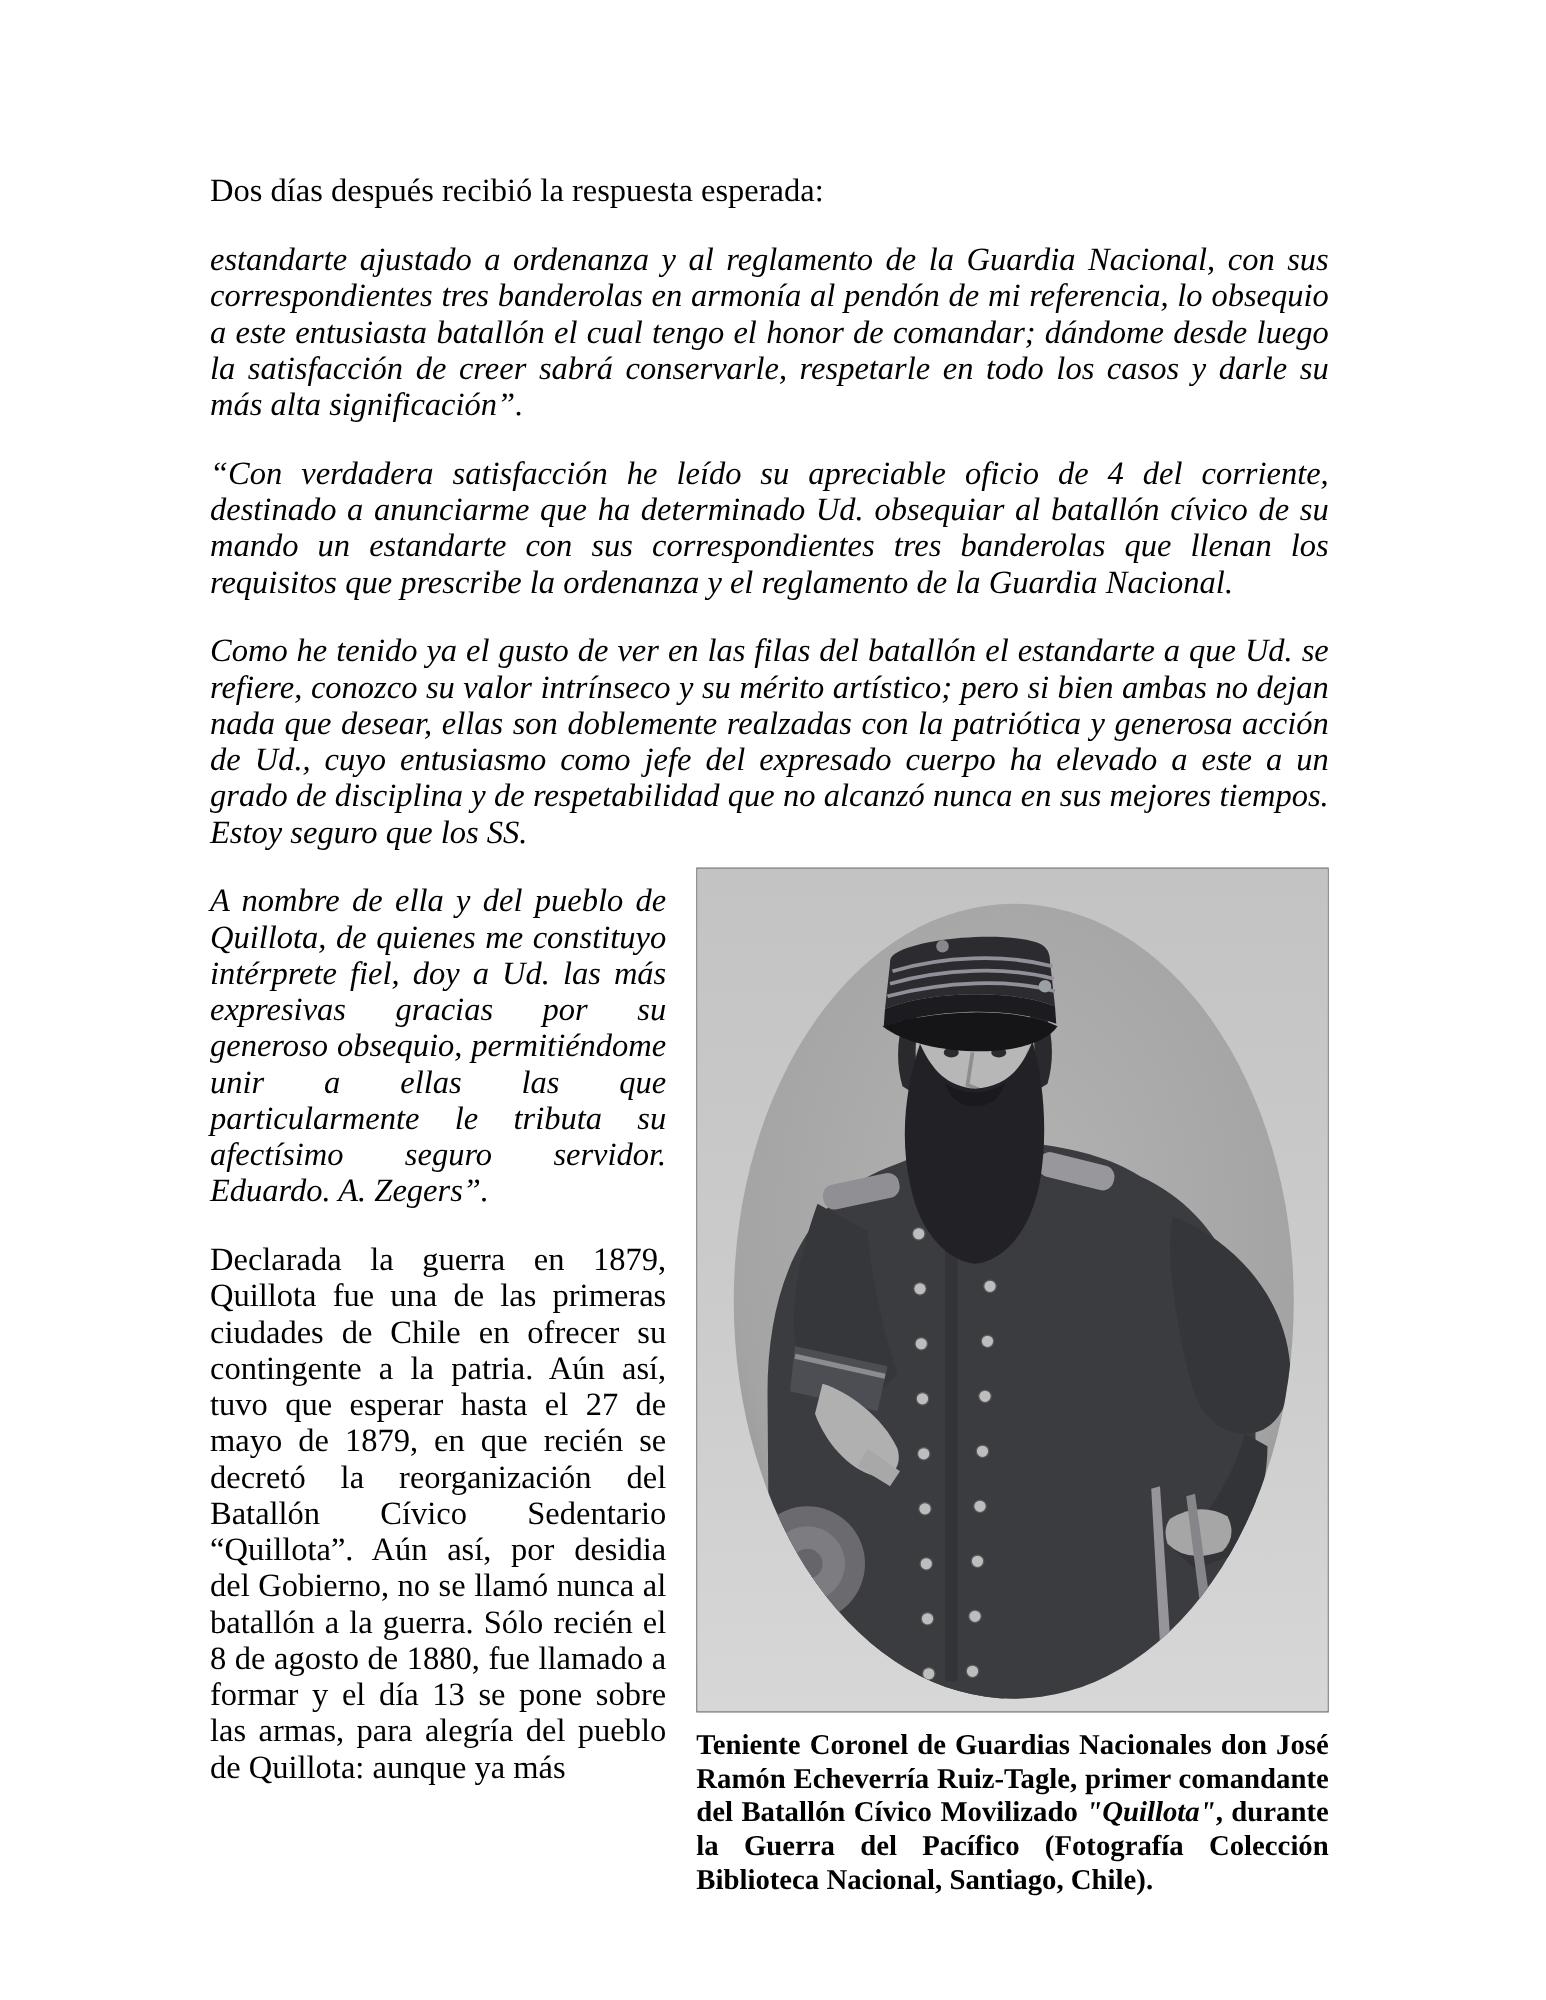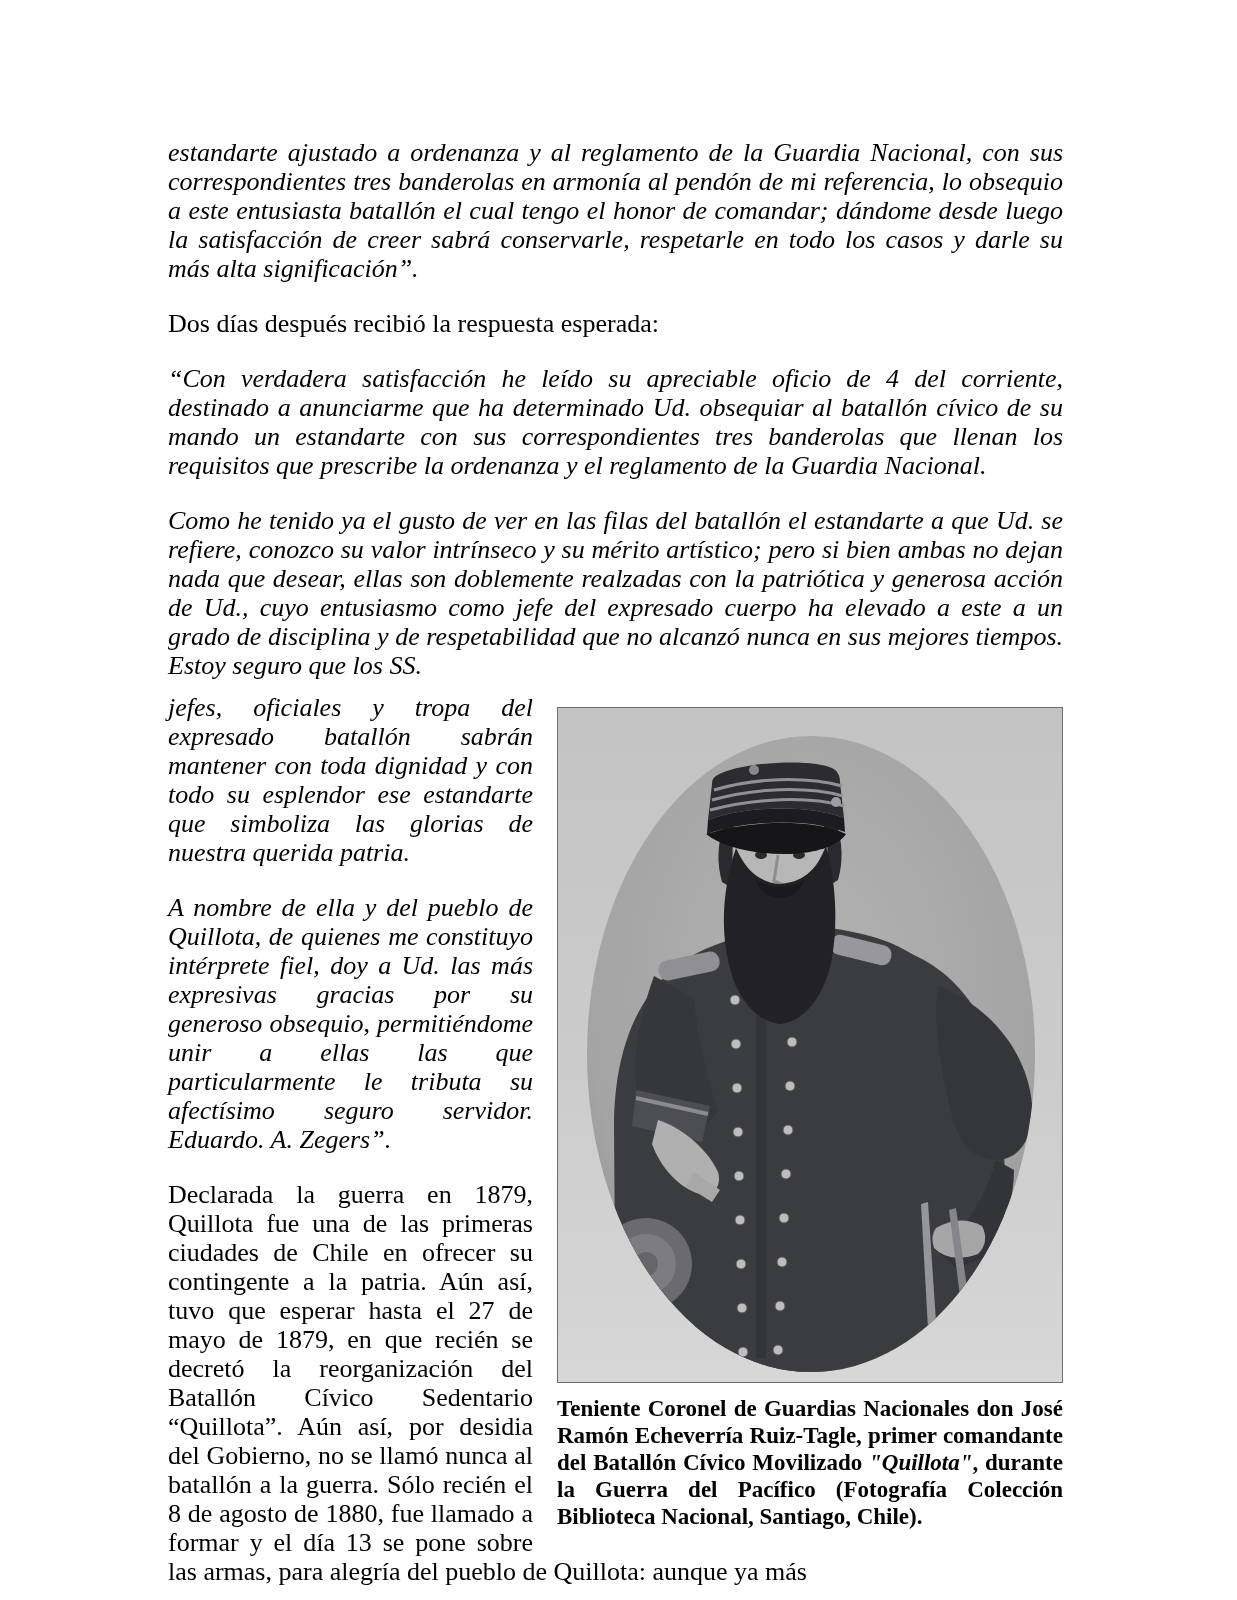--- a/index.html
+++ b/index.html
@@ -22,21 +22,21 @@
     overflow: hidden;
   }
   .para {
     margin: 0 0 26px 0;
     font-size: 26px;
     line-height: 29px;
     text-align: justify;
     text-justify: inter-word;
   }
   .para.italic { font-style: italic; }
-  .para.no-gap { margin-bottom: 13px; }
+  .para.no-gap { margin-bottom: 0; }
   .it { }
   
   .figure {
     float: right;
     width: 506px;
     margin: 14px 0 4px 24px;
   }
   .photo {
     display: block;
     width: 504px;
@@ -52,23 +52,23 @@
     font-style: normal;
     text-align: justify;
   }
   .caption .bi { font-style: italic; font-weight: bold; }
 </style>
 </head>
 <body>
 
 <div class="page">
 
+  <p class="para">Dos días después recibió la respuesta esperada:</p>
+
   <p class="para italic">estandarte ajustado a ordenanza y al reglamento de la Guardia Nacional, con sus correspondientes tres banderolas en armonía al pendón de mi referencia, lo obsequio a este entusiasta batallón el cual tengo el honor de comandar; dándome desde luego la satisfacción de creer sabrá conservarle, respetarle en todo los casos y darle su más alta significación”.</p>
-
-  <p class="para">Dos días después recibió la respuesta esperada:</p>
 
   <p class="para italic">“Con verdadera satisfacción he leído su apreciable oficio de 4 del corriente, destinado a anunciarme que ha determinado Ud. obsequiar al batallón cívico de su mando un estandarte con sus correspondientes tres banderolas que llenan los requisitos que prescribe la ordenanza y el reglamento de la Guardia Nacional.</p>
 
   <p class="para italic no-gap">Como he tenido ya el gusto de ver en las filas del batallón el estandarte a que Ud. se refiere, conozco su valor intrínseco y su mérito artístico; pero si bien ambas no dejan nada que desear, ellas son doblemente realzadas con la patriótica y generosa acción de Ud., cuyo entusiasmo como jefe del expresado cuerpo ha elevado a este a un grado de disciplina y de respetabilidad que no alcanzó nunca en sus mejores tiempos. Estoy seguro que los SS.</p>
 
   <p class="para italic">
     <span class="figure">
       <svg class="photo" viewBox="0 0 504 674" xmlns="http://www.w3.org/2000/svg" preserveAspectRatio="none" role="img">
         <defs>
           <linearGradient id="gBg" x1="0" y1="0" x2="0" y2="1">
@@ -172,20 +172,20 @@
 
           <path d="M150,112 C186,98 250,96 286,110 L287,124 C250,110 190,112 149,126 Z" fill="#1c1c20"></path>
 
           <path d="M148,126 C192,112 254,110 288,126 C280,138 258,145 232,146 C200,147 166,140 148,126 Z" fill="#151517"></path>
 
           <circle cx="278" cy="94" r="5" fill="#9aa0a4"></circle>
           <circle cx="196" cy="62" r="5" fill="#87878c"></circle>
         </g>
       </svg>
       <span class="caption"><span>Teniente Coronel de Guardias Nacionales don José Ramón Echeverría Ruiz-Tagle, primer comandante del Batallón Cívico Movilizado </span><span class="bi">"Quillota"</span><span>, durante la Guerra del Pacífico (Fotografía Colección Biblioteca Nacional, Santiago, Chile).</span></span>
-    </span><span>jefes, oficiales y tropa del expresado batallón sabrán mantener con toda dignidad y con todo su esplendor ese estandarte que simboliza las glorias de nuestra querida patria.</span>
+    </span>
   </p>
 
   <p class="para italic">A nombre de ella y del pueblo de Quillota, de quienes me constituyo intérprete fiel, doy a Ud. las más expresivas gracias por su generoso obsequio, permitiéndome unir a ellas las que particularmente le tributa su afectísimo seguro servidor. Eduardo. A. Zegers”.</p>
 
   <p class="para"><span>Declarada la guerra en 1879, Quillota fue una de las primeras ciudades de Chile en ofrecer su contingente a la patria. Aún así, tuvo que esperar hasta el 27 de mayo de 1879, en que recién se decretó la reorganización del Batallón Cívico Sedentario </span><span class="it">“Quillota”</span><span>. Aún así, por desidia del Gobierno, no se llamó nunca al batallón a la guerra. Sólo recién el 8 de agosto de 1880, fue llamado a formar y el día 13 se pone sobre las armas, para alegría del pueblo de Quillota: aunque ya más</span></p>
 
 </div>
 
 </body></html>

